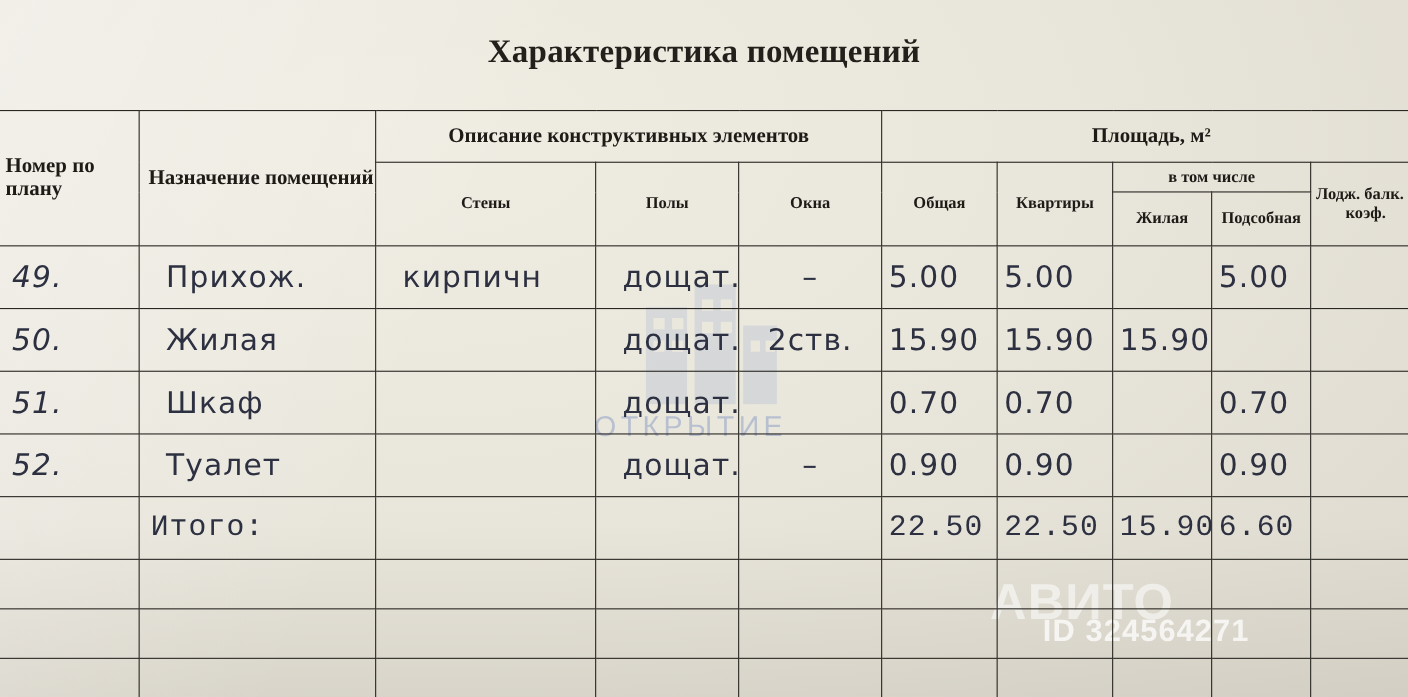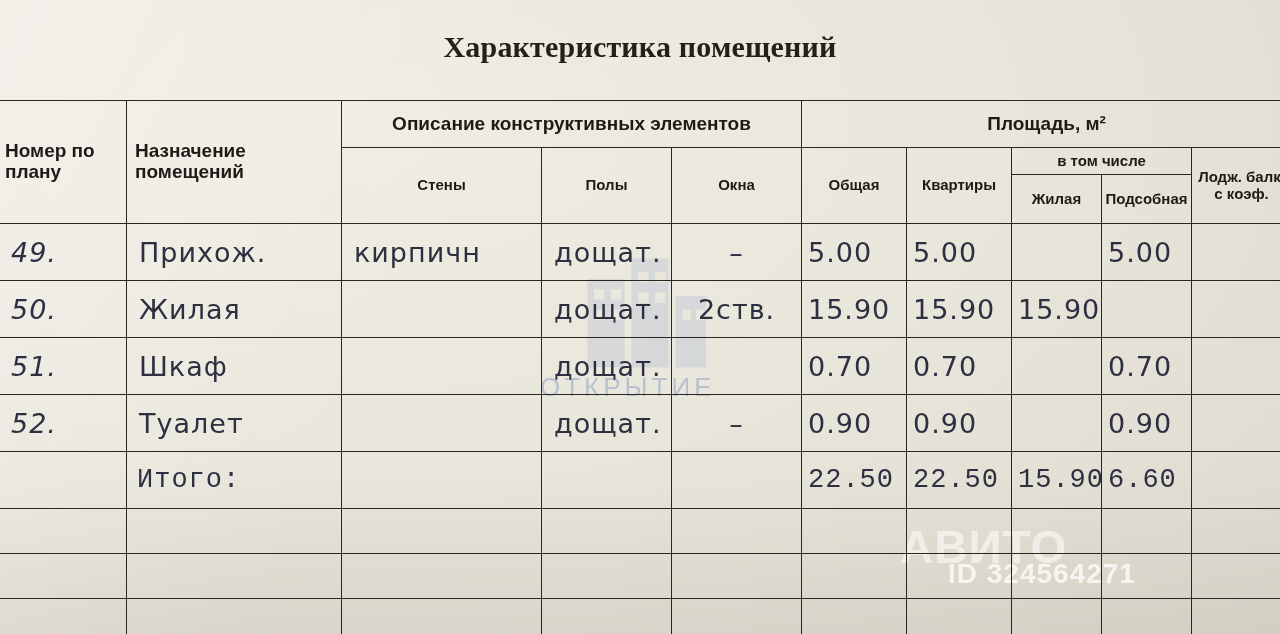--- a/index.html
+++ b/index.html
@@ -56,21 +56,21 @@
     border-collapse: collapse;
     table-layout: fixed;
   }
   table.reg td, table.reg th {
     border: 1.6px solid #2a2722;
     padding: 0;
     vertical-align: middle;
     text-align: center;
   }
   .hdr {
-    font-family: Liberation Sans, sans-serif;
+    font-family: Liberation Serif, serif;
     font-weight: bold;
     font-size: 19px;
     color: #1e1b17;
     line-height: 1.1;
     padding: 3px 2px;
   }
   .hdr.small {
     font-size: 15px;
   }
   .hdr.tiny {
@@ -83,21 +83,21 @@
   
   .hw {
     font-family: "DejaVu Sans", sans-serif;
     font-size: 27px;
     color: #2c3040;
     line-height: 1;
     padding: 2px 4px;
     letter-spacing: 1px;
   }
   .hw.num   { text-align: left;  padding-left: 14px; font-style: italic; }
-  .hw.name  { text-align: left;  padding-left: 12px; }
+  .hw.name  { text-align: left;  padding-left: 24px; }
   .hw.mid   { text-align: center; }
   .hw.val   { text-align: left;  padding-left: 6px; margin-left: 44px; }
   .hw.total { text-align: left;  padding-left: 10px; }
   .row-data td { height: 56px; }
   .row-total td { height: 56px; font-family: Liberation Mono, monospace; }
   .row-blank td { height: 44px; }
   
   .wm-logo {
     position: absolute;
     left: 560px;

